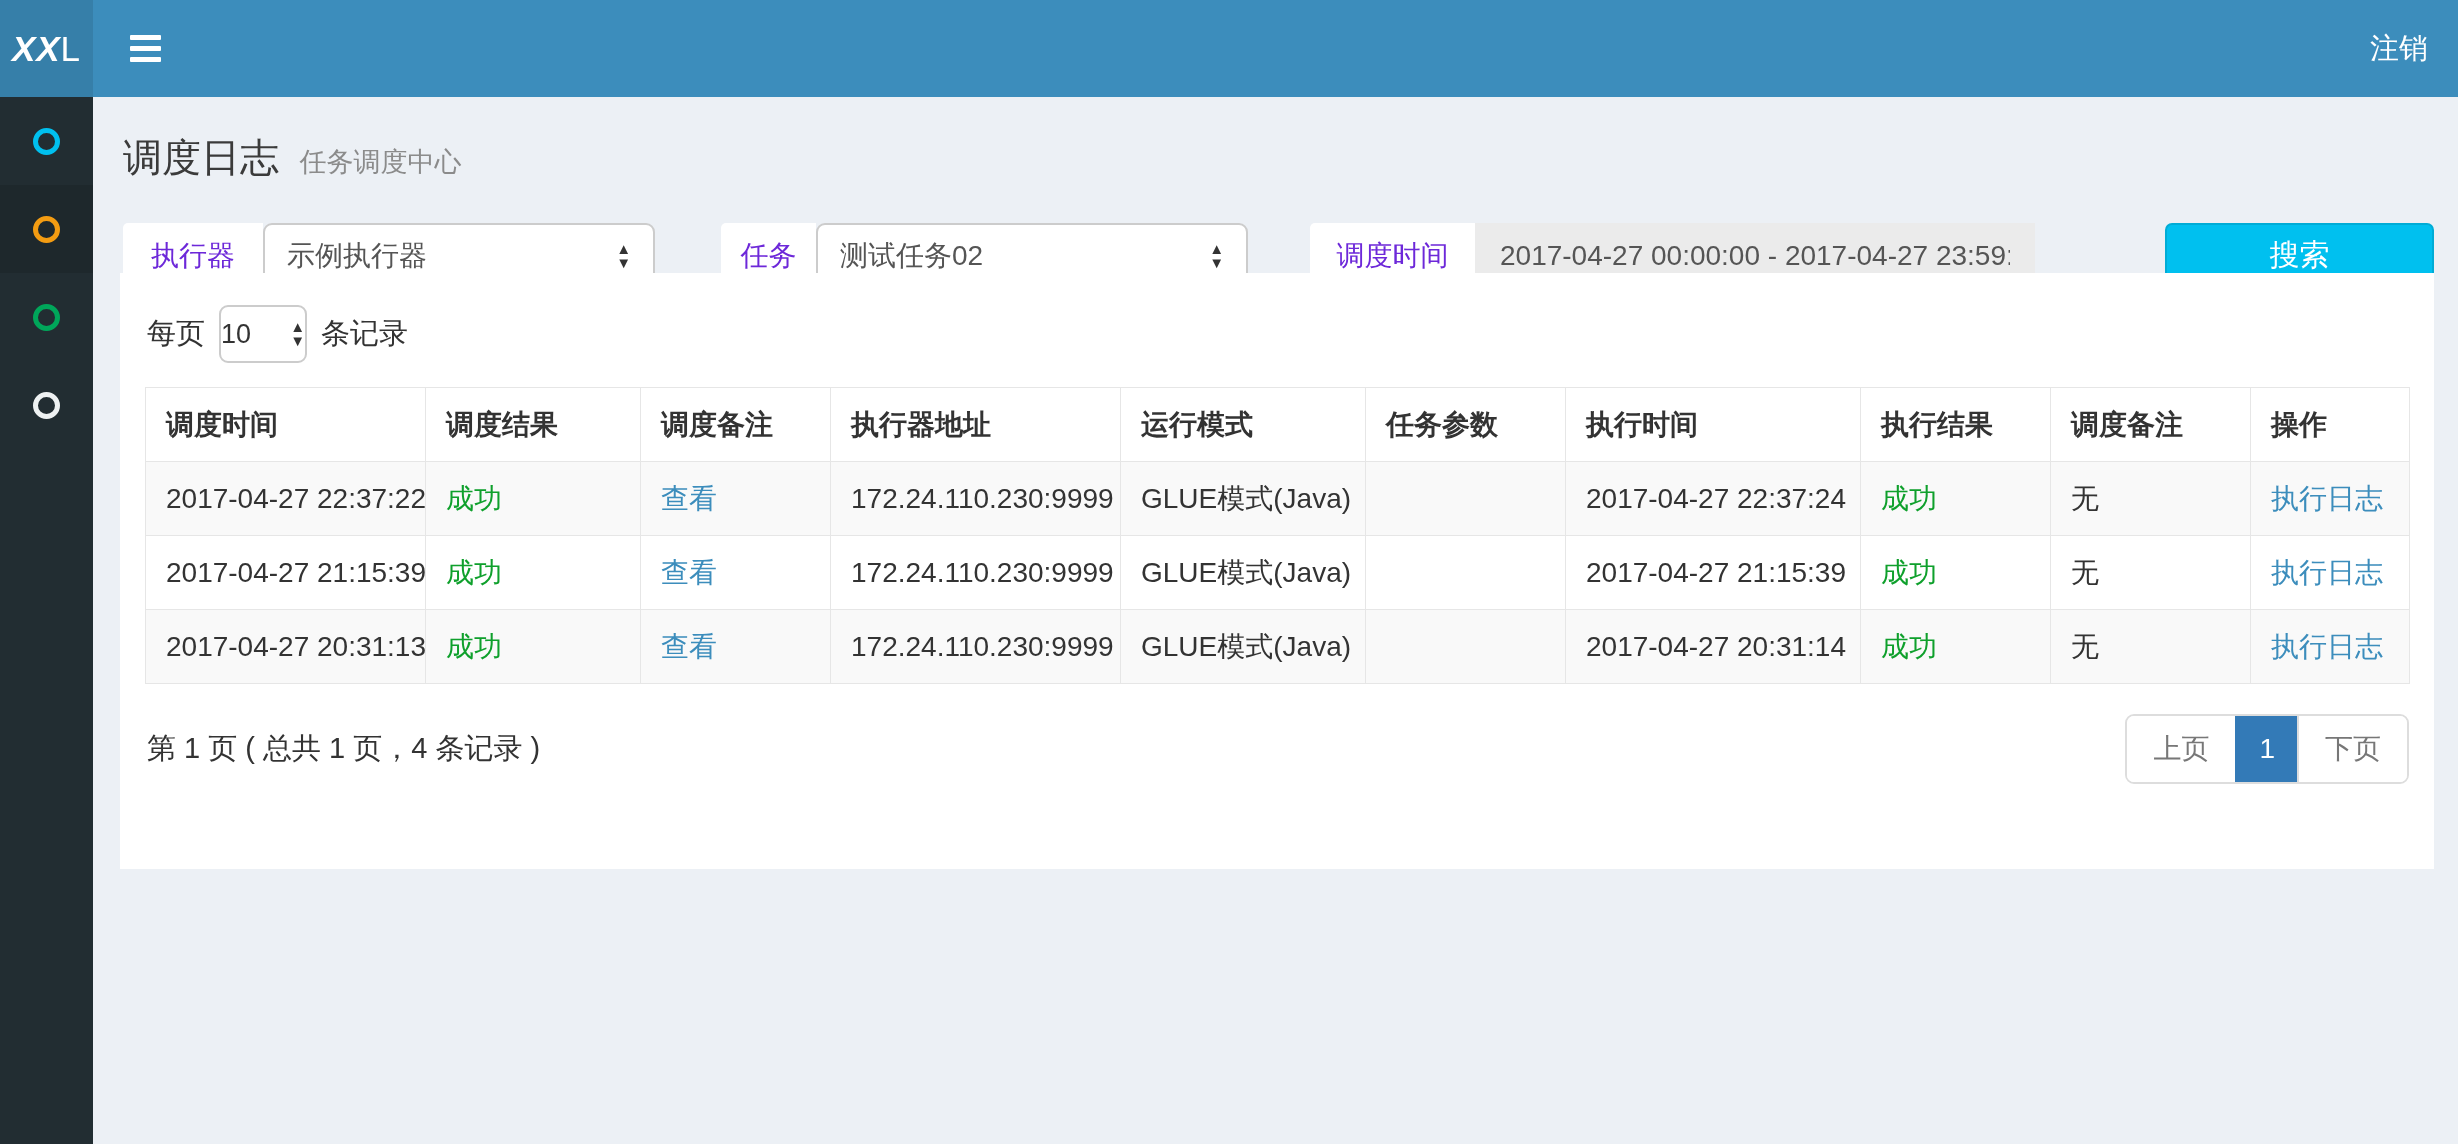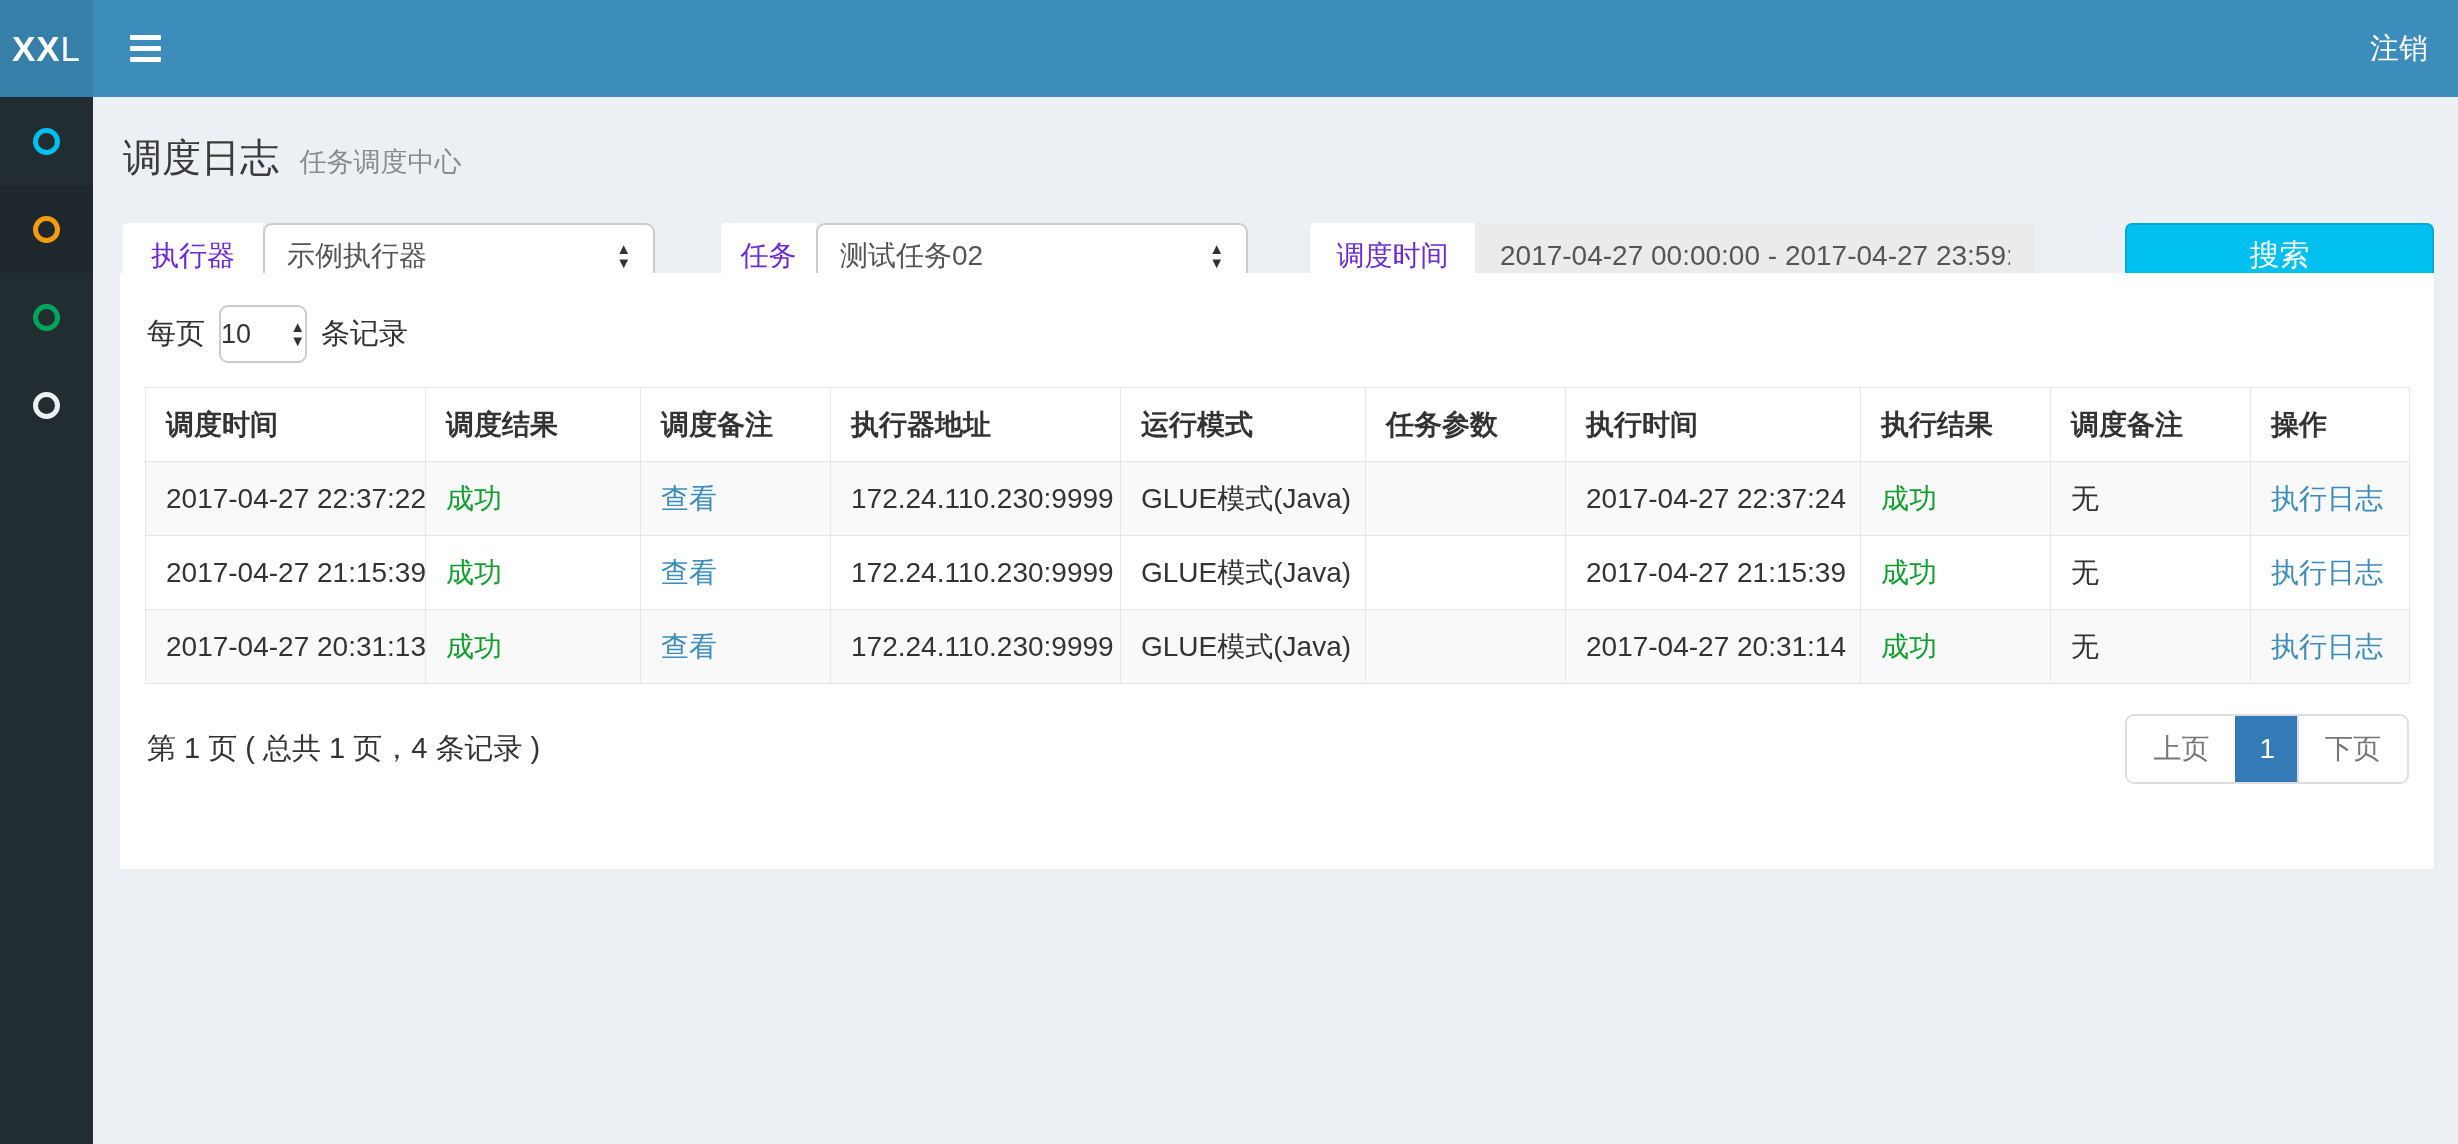--- a/index.html
+++ b/index.html
@@ -7,21 +7,21 @@
   body {
     position: relative;
     background: #ecf0f5;
     font-family: "Liberation Sans", sans-serif;
     overflow: hidden;
     color:#333;
   }
   
   .navbar { position:absolute; top:0; left:0; width:2458px; height:97px; background:#3c8dbc; display:flex; align-items:stretch; z-index:5; }
   .logo { width:93px; background:#367fa9; color:#fff; display:flex; align-items:center; justify-content:center; font-size:35px; letter-spacing:1px; }
-  .logo .lg-b { font-weight:bold; }
+  .logo .lg-b { font-weight:bold;font-style:italic; }
   .logo .lg-l { font-weight:300; }
   .hamburger { margin-left:27px; align-self:center; display:flex; flex-direction:column; gap:6px; cursor:pointer; padding:10px; }
   .hamburger i { display:block; width:31px; height:5px; background:#fff; border-radius:1px; }
   .logout { margin-left:auto; display:flex; align-items:center; padding:0 30px; color:#fff; font-size:29px; cursor:pointer; }
   
   .sidebar { position:absolute; top:97px; left:0; bottom:0; width:93px; background:#222d32; }
   .side-item { height:88px; display:flex; align-items:center; justify-content:center; cursor:pointer; }
   .side-item.active { background:#1e282c; }
   .ring { width:27px; height:27px; border-radius:50%; border:5px solid #fff; }
   
@@ -35,21 +35,21 @@
   .fake-select { background:#fff; border:2px solid #ccc; border-radius:9px; display:flex; align-items:center; font-size:28px; color:#555; padding:0 22px; cursor:pointer; }
   .updown { margin-left:auto; display:flex; flex-direction:column; align-items:center; color:#333; font-size:15px; line-height:14px; }
   .addon-exec { width:140px; }
   .sel-exec { width:392px; }
   .gap1 { width:66px; }
   .addon-job { width:95px; }
   .sel-job { width:432px; }
   .gap2 { width:62px; }
   .addon-time { width:165px; }
   .date-input { width:560px; background:#ebebeb; border:none; font-family:"Liberation Sans",sans-serif; font-size:28px; color:#555; padding:0 25px; }
-  .search-btn { margin-left:auto; width:309px; background:#00c0ef; border:2px solid #00acd6; border-radius:7px; color:#fff; font-size:30px; display:flex; align-items:center; justify-content:center; cursor:pointer; }
+  .search-btn { margin-left:auto; width:269px; background:#00c0ef; border:2px solid #00acd6; border-radius:7px; color:#fff; font-size:30px; display:flex; align-items:center; justify-content:center; cursor:pointer; }
   
   .panel { position:absolute; left:27px; right:24px; top:176px; height:596px; background:#fff; padding:24px 25px; }
   .perpage { display:flex; align-items:center; font-size:29px; color:#333; margin:8px 0 24px 2px; }
   .pp-select { width:88px; height:58px; border:2px solid #ccc; border-radius:9px; background:#fff; display:flex; align-items:center; justify-content:center; gap:19px; font-size:27px; color:#333; margin:0 14px; cursor:pointer; }
   table { width:100%; border-collapse:collapse; table-layout:fixed; }
   th, td { border:1px solid #e6e6e6; height:74px; padding:0 20px; font-size:28px; text-align:left; overflow:hidden; white-space:nowrap; }
   th { font-weight:bold; color:#333; background:#fff; }
   tbody tr:nth-child(odd) { background:#f9f9f9; }
   .success { color:#0fa02c; }
   .link { color:#3c8dbc; cursor:pointer; }

